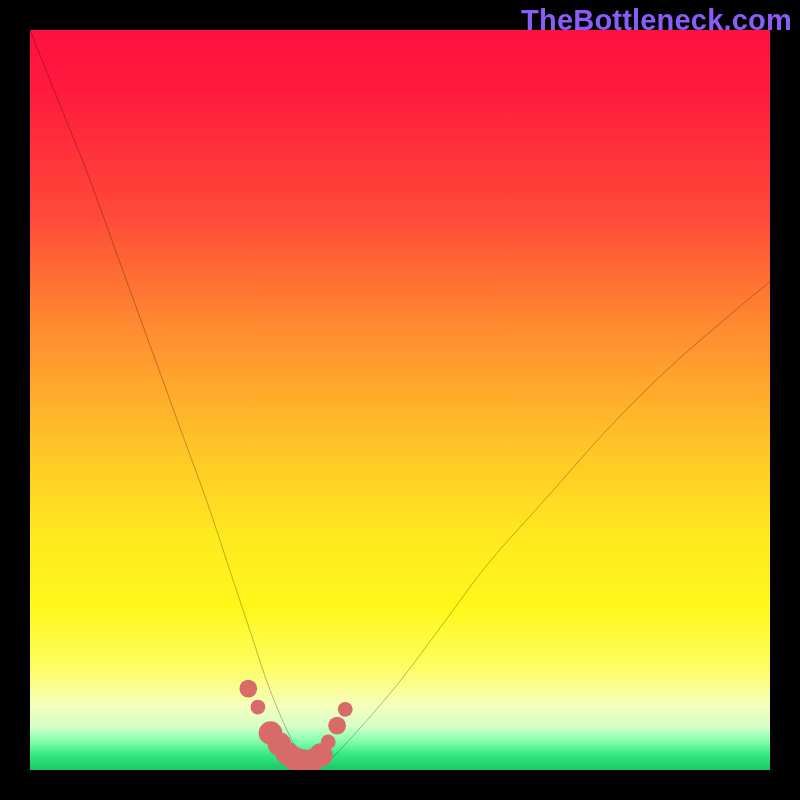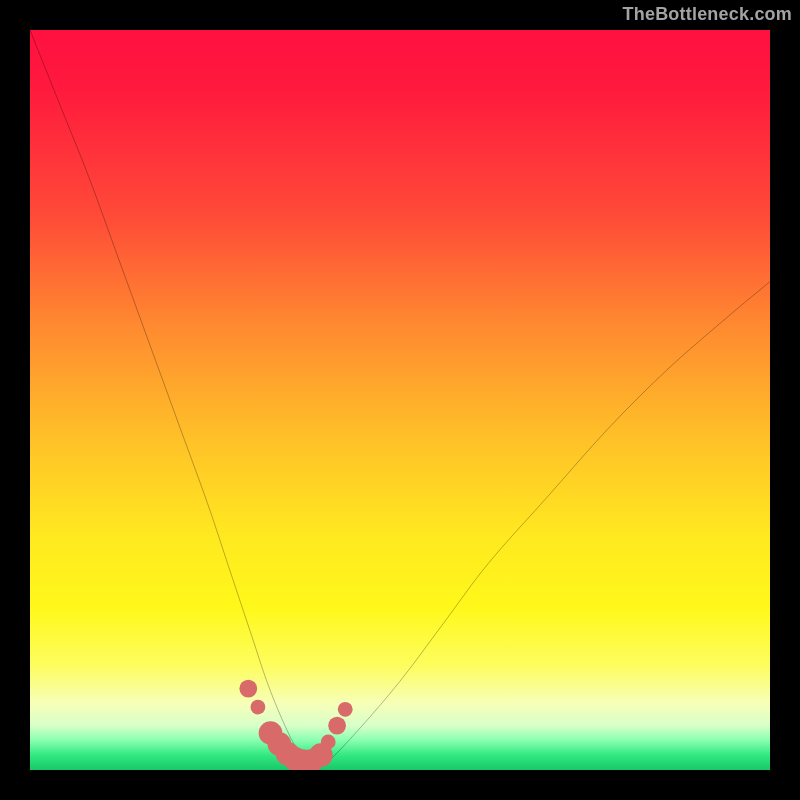--- a/index.html
+++ b/index.html
@@ -42,22 +42,22 @@
       #d8ffc8 94%,
       #88ffb0 96%,
       #32e880 98%,
       #18c868 100%
     );
   }
   .watermark {
     position: absolute;
     top: 4px;
     right: 8px;
-    color: #a3a3a3;
-    font-size: 18px;
+    color: #8b5cf6;
+    font-size: 29px;
     font-weight: 600;
     letter-spacing: 0.2px;
     user-select: none;
   }
   svg.curve {
     position: absolute;
     left: 0; top: 0;
     width: 740px; height: 740px;
   }
 </style>

